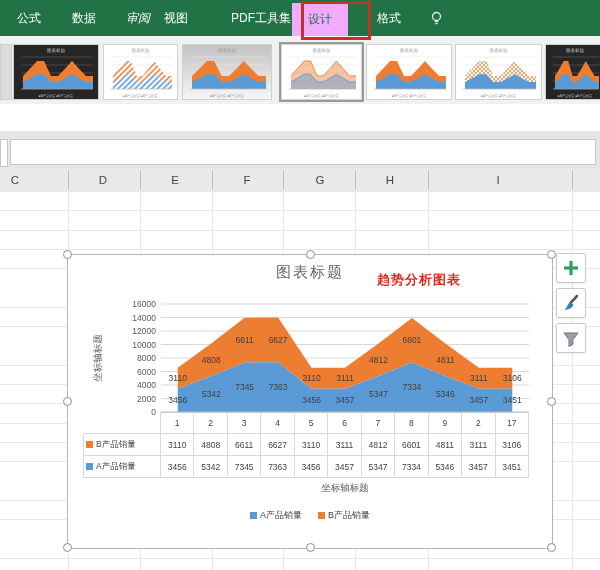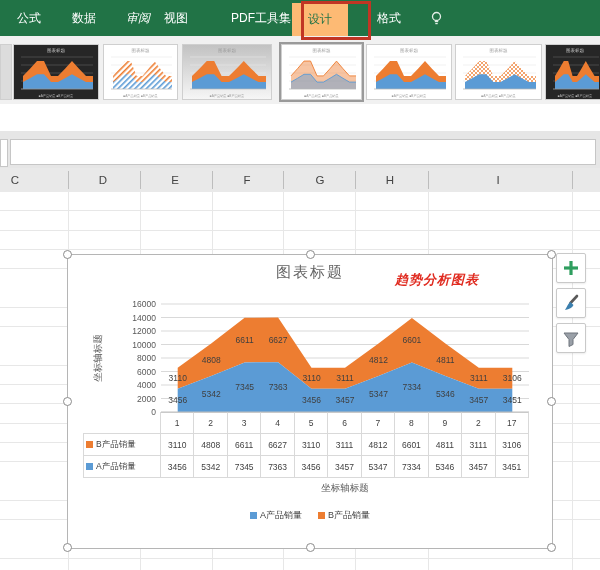--- a/index.html
+++ b/index.html
@@ -3,21 +3,21 @@
 <meta charset="utf-8">
 <style>
   html,body{margin:0;padding:0;background:#fff;}
   #app{position:relative;width:600px;height:570px;overflow:hidden;
        font-family:"Liberation Sans","DejaVu Sans",sans-serif;
        -webkit-font-smoothing:antialiased;background:#fff;}
   
   #ribbon{position:absolute;left:0;top:0;width:600px;height:36px;background:#217346;}
   .rtab{position:absolute;top:0;height:36px;display:flex;align-items:center;
         color:#fff;font-size:12px;cursor:default;white-space:nowrap;}
-  .rtab.active{background:#fdba74;color:#217346;top:3px;height:33px;padding:0 16px;}
+  .rtab.active{background:#f0abfc;color:#217346;top:3px;height:33px;padding:0 16px;}
   #red-box{position:absolute;left:301px;top:1px;width:64px;height:33px;
            border:3px solid #c13524;z-index:6;pointer-events:none;}
   #tellme{position:absolute;left:430px;top:0;height:36px;display:flex;align-items:center;
           gap:6px;color:#e3eee7;font-size:12px;}
   
   #gallery{position:absolute;left:0;top:36px;width:600px;height:68px;background:#f1f1f1;overflow:hidden;}
   .thumb{position:absolute;top:8px;height:54px;background:#fff;border:1px solid #cfcfcf;overflow:hidden;}
   .thumb.selected{outline:2px solid #9a9a9a;}
   #gallery-band{position:absolute;left:0;top:104px;width:600px;height:27px;background:#ececec;
                 border-top:1px solid #d8d8d8;border-bottom:1px solid #cfcfcf;
@@ -37,22 +37,22 @@
   .col-sep{position:absolute;top:3px;width:1px;height:18px;background:#bdbdbd;}
   
   #grid{position:absolute;left:0;top:192px;width:600px;height:378px;background:#fff;
         background-image:repeating-linear-gradient(to bottom,transparent 0,transparent 18.4px,#e7e7e7 18.4px,#e7e7e7 19.3px);}
   .vline{position:absolute;top:0;bottom:0;width:1px;background:#e7e7e7;}
   
   #chart{position:absolute;left:67px;top:254px;width:484px;height:293px;background:#fff;
          border:1px solid #b5b5b5;box-sizing:content-box;z-index:2;}
   #chart-title{position:absolute;left:0;top:8px;width:484px;text-align:center;
                color:#636363;font-size:15px;letter-spacing:2px;}
-  #chart-annotation{position:absolute;left:327px;top:16px;color:#e02b20;
-                    font-size:13px;font-weight:bold;letter-spacing:1px;white-space:nowrap;font-style:italic;}
+  #chart-annotation{position:absolute;left:309px;top:16px;color:#e02b20;
+                    font-size:13px;font-weight:bold;letter-spacing:1px;white-space:nowrap;}
   #plot-svg{position:absolute;left:0;top:0;}
   #data-table{position:absolute;left:15px;top:157px;width:446px;display:grid;
               grid-template-rows:22px 22px 22px;font-size:8.5px;color:#3f3f3f;}
   .tcell{border-right:1px solid #d9d9d9;border-bottom:1px solid #d9d9d9;
          display:flex;align-items:center;justify-content:center;overflow:hidden;}
   .tcell.htop{border-top:1px solid #c9c9c9;}
   .tcell.lab{justify-content:flex-start;gap:3px;padding-left:2px;border-left:1px solid #d9d9d9;}
   .tcell.corner{border:none;border-right:1px solid #d9d9d9;border-bottom:1px solid #d9d9d9;}
   .key{width:7px;height:7px;flex:0 0 7px;}
   #x-axis-title{position:absolute;left:93px;top:227px;width:368px;text-align:center;

